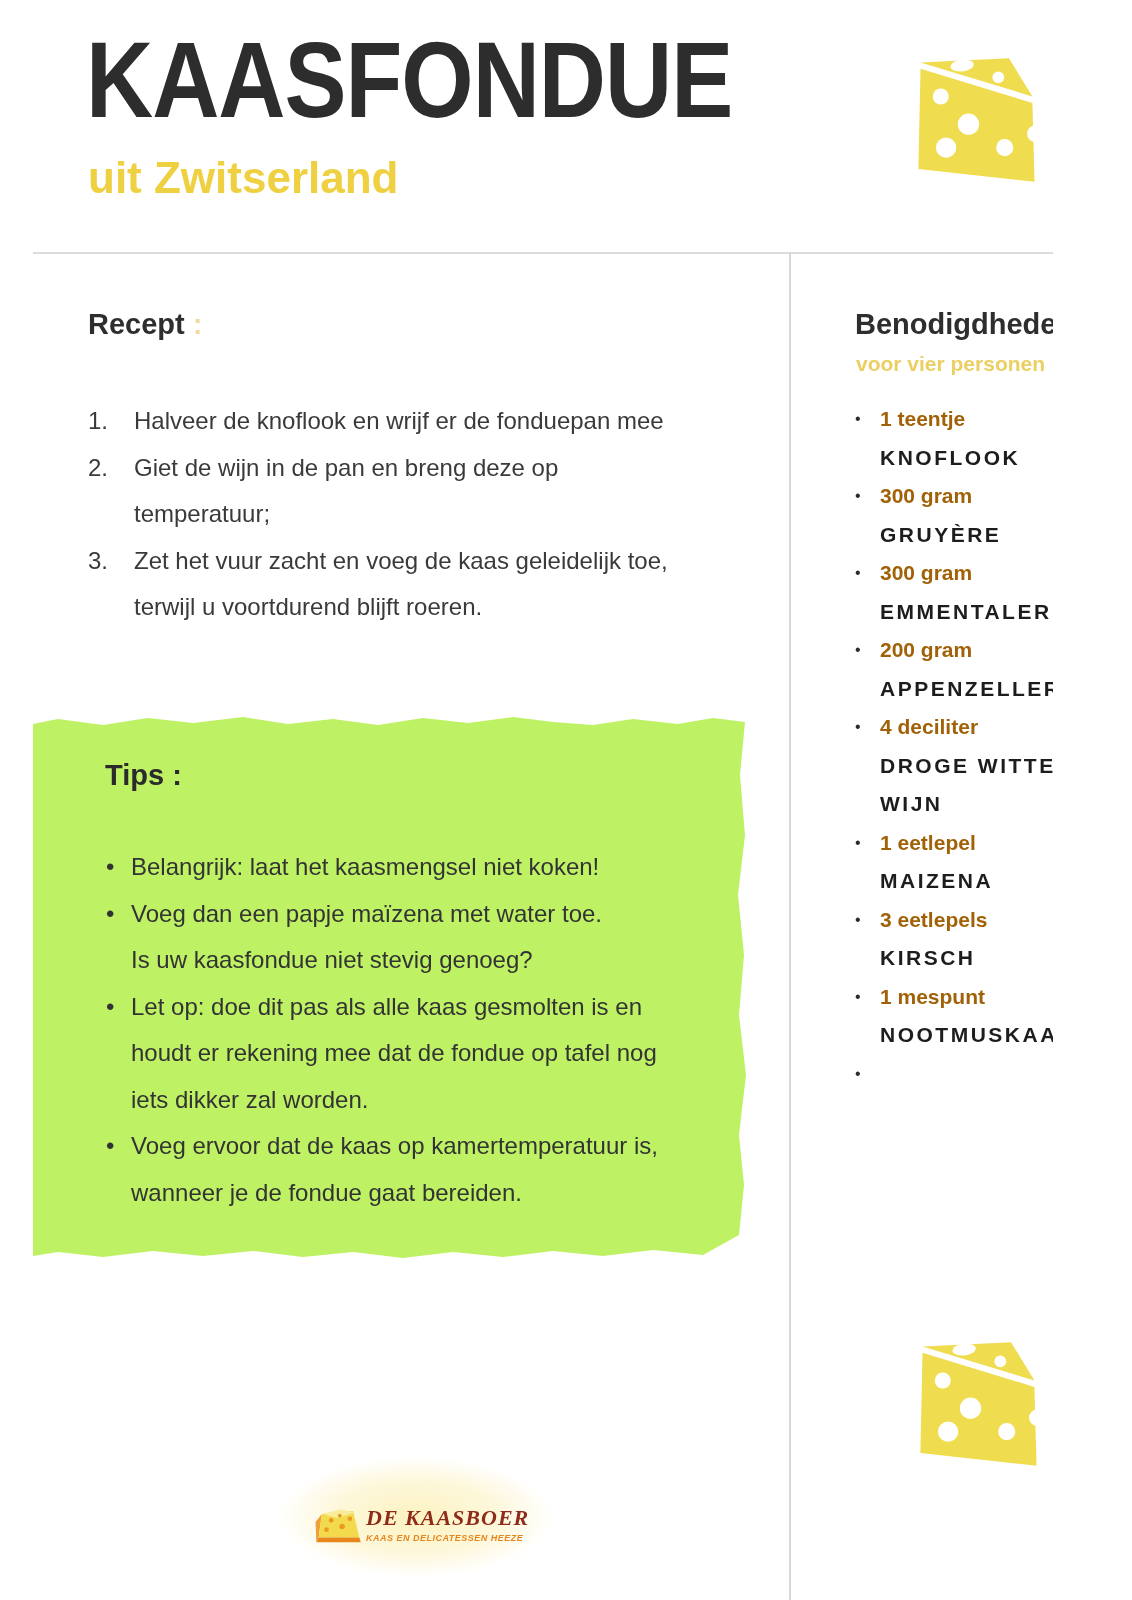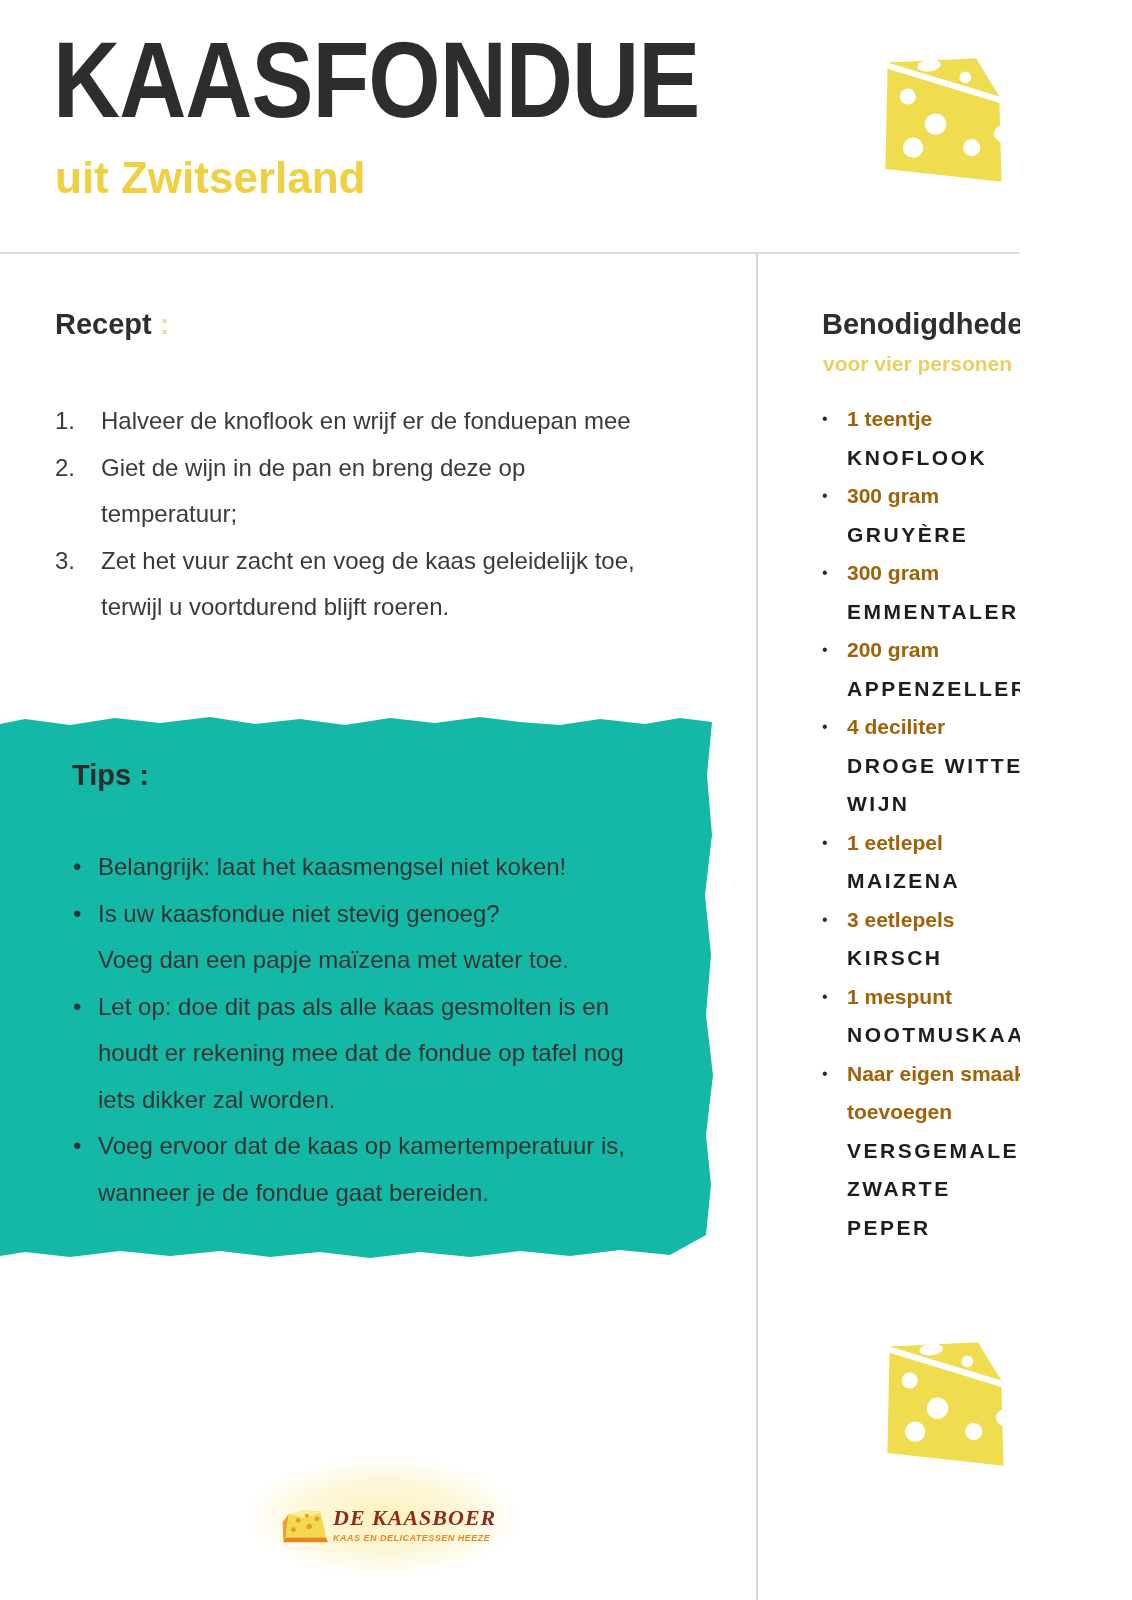--- a/index.html
+++ b/index.html
@@ -1,18 +1,18 @@
 <!DOCTYPE html>
 <html><head>
 <meta charset="utf-8">
 <style>
   html,body{margin:0;padding:0;background:#ffffff;}
   .page{
     position:relative;width:1020px;height:1600px;background:#ffffff;
-    font-family:"Liberation Sans","DejaVu Sans",sans-serif;color:#383838;overflow:hidden;
+    font-family:"Liberation Sans","DejaVu Sans",sans-serif;color:#383838;overflow:hidden;margin-left:33px;
   }
   
   .title{
     position:absolute;left:53px;top:24px;margin:0;
     font-size:93px;font-weight:800;color:#2d2d2d;line-height:1.05;
     letter-spacing:-1px;transform:scaleY(1.16);transform-origin:0 0;white-space:nowrap;
   }
   .subtitle{
     position:absolute;left:55px;top:153px;margin:0;
     font-size:44px;font-weight:700;color:#eed041;white-space:nowrap;
@@ -26,21 +26,21 @@
   .recept-heading{position:absolute;left:55px;top:308px;margin:0;font-size:29px;font-weight:700;color:#2e2e2e;}
   .colon-pale{color:#eedca2;font-weight:700;}
   .steps{
     position:absolute;left:55px;top:398px;width:625px;
     margin:0;padding:0;list-style:none;font-size:24px;line-height:46.5px;color:#3a3a3a;
   }
   .steps li{display:flex;}
   .steps .num{width:46px;flex:none;}
   
   .tips-box{
-    position:absolute;left:0;top:715px;width:714px;height:548px;background:#14b8a6;
+    position:absolute;left:0;top:715px;width:714px;height:548px;background:#bef264;
     clip-path:polygon(0px 9px,25px 4px,70px 10px,115px 3px,160px 8px,210px 2px,255px 9px,
       300px 4px,345px 10px,390px 3px,435px 8px,480px 2px,520px 7px,560px 10px,600px 4px,
       645px 9px,680px 3px,712px 7px,707px 60px,712px 120px,705px 180px,711px 240px,
       706px 300px,713px 360px,706px 420px,711px 470px,706px 520px,670px 540px,620px 535px,
       570px 541px,520px 536px,470px 542px,420px 537px,370px 543px,320px 537px,270px 542px,
       220px 536px,170px 541px,120px 536px,70px 542px,25px 537px,0px 541px);
   }
   .tips-heading{margin:0;padding:44px 0 0 72px;font-size:29px;font-weight:700;color:#2b2b2b;}
   .tips-list{
     margin:52px 0 0 0;padding:0 55px 0 73px;list-style:none;
@@ -127,22 +127,22 @@
     <ul class="tips-list">
         <li>
           <span class="bullet">•</span>
           <div class="txt">
             <div>Belangrijk: laat het kaasmengsel niet koken!</div>
           </div>
         </li>
         <li>
           <span class="bullet">•</span>
           <div class="txt">
+            <div>Voeg dan een papje maïzena met water toe.</div>
             <div>Is uw kaasfondue niet stevig genoeg?</div>
-            <div>Voeg dan een papje maïzena met water toe.</div>
           </div>
         </li>
         <li>
           <span class="bullet">•</span>
           <div class="txt">
             <div>Let op: doe dit pas als alle kaas gesmolten is en</div>
             <div>houdt er rekening mee dat de fondue op tafel nog</div>
             <div>iets dikker zal worden.</div>
           </div>
         </li>
@@ -210,24 +210,20 @@
       </li>
       <li>
         <span class="bullet">•</span>
         <div class="txt">
           <div class="ing-qty">1 mespunt</div>
           <div class="ing-name">NOOTMUSKAAT</div>
         </div>
       </li>
       <li>
         <span class="bullet">•</span>
-        <div class="txt">
-          <div class="ing-qty">Naar eigen smaak toevoegen</div>
-          <div class="ing-name">VERSGEMALEN ZWARTE PEPER</div>
-        </div>
       </li>
     </ul>
 
   <svg class="cheese-bottom" viewBox="0 0 112 122" xmlns="http://www.w3.org/2000/svg">
     <polygon points="3,6 86,2 108,38" fill="#f0dc4f"></polygon>
     <ellipse cx="42" cy="9" rx="11" ry="5.5" fill="#ffffff" transform="rotate(-6 42 9)"></ellipse>
     <circle cx="76" cy="20" r="5.5" fill="#ffffff"></circle>
     <polygon points="3,12 108,44 110,118 1,106" fill="#f0dc4f"></polygon>
     <circle cx="22" cy="38" r="7.5" fill="#ffffff"></circle>
     <circle cx="48" cy="64" r="10" fill="#ffffff"></circle>

